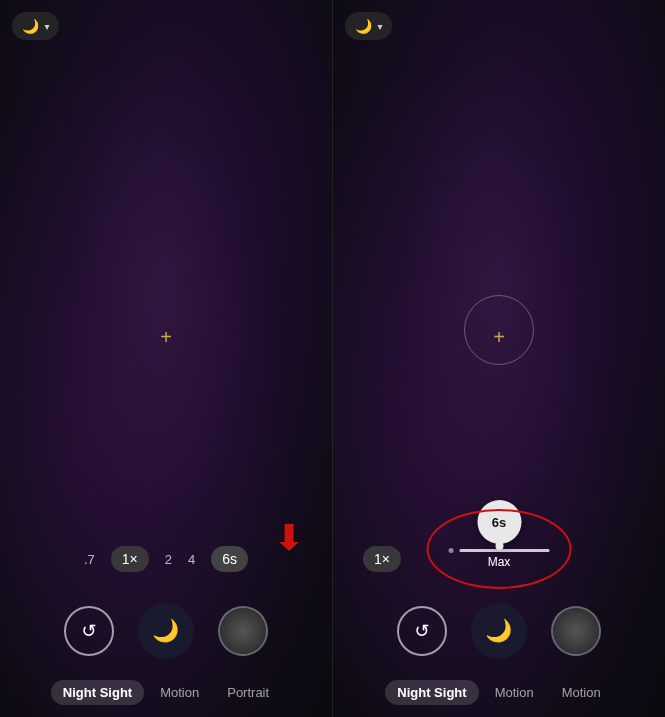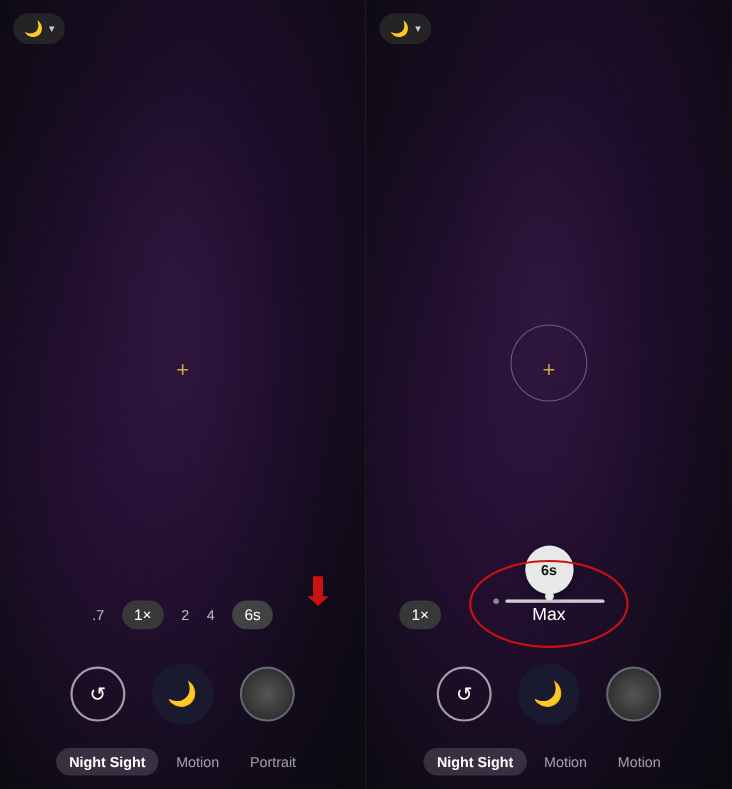--- a/index.html
+++ b/index.html
@@ -200,21 +200,21 @@
       right: 0;
       top: 0;
       bottom: 0;
       width: 100%;
       background: rgba(255,255,255,0.7);
       border-radius: 2px;
     }
 
     .exposure-label {
       color: #fff;
-      font-size: 16px;
+      font-size: 12px;
       font-weight: 500;
       margin-top: 2px;
     }
 
     
     .red-oval {
       position: absolute;
       bottom: 128px;
       left: 50%;
       transform: translateX(-50%);

